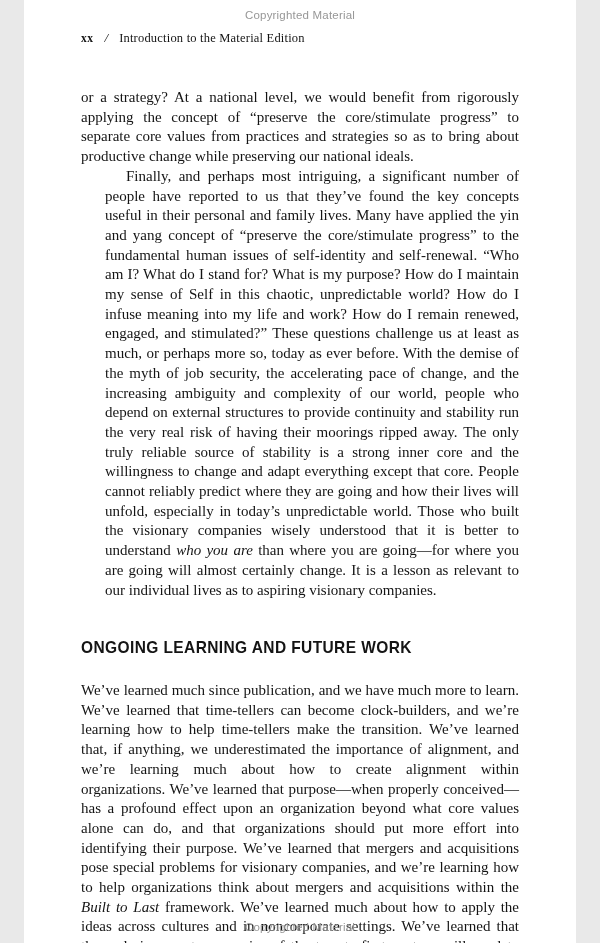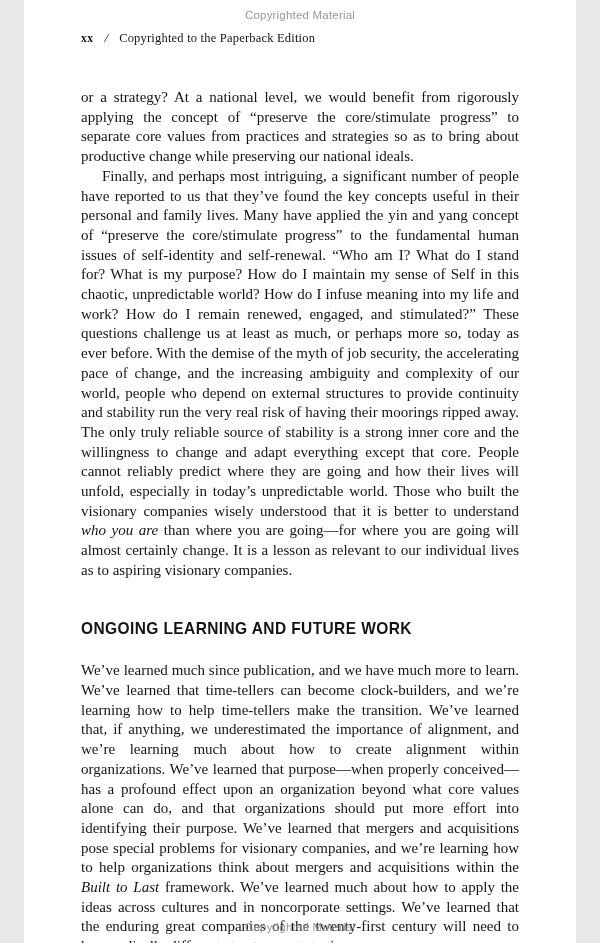--- a/index.html
+++ b/index.html
@@ -52,21 +52,21 @@
   .body-text {
     position: absolute;
     top: 88px;
     left: 57px;
     right: 57px;
     font-size: 15px;
     line-height: 19.7px;
     text-align: justify;
   }
   .para { margin: 0; }
-  .para.indent { text-indent: 21px; }
+  .para.indent { text-indent: 21px; margin-left: 24px; }
   .section-heading {
     font-family: "Liberation Sans", sans-serif;
     font-weight: bold;
     font-size: 15.5px;
     letter-spacing: 0.4px;
     margin: 38px 0 23px 0;
     text-align: left;
     transform: scaleY(1.08);
     transform-origin: left center;
   }
@@ -75,21 +75,21 @@
 </head>
 <body>
 
 <div class="page">
 
   <div class="banner top">Copyrighted Material</div>
 
   <div class="page-header">
     <span class="page-number">xx</span>
     <span class="header-sep">/</span>
-    <span class="header-title">Copyrighted to the Paperback Edition</span>
+    <span class="header-title">Introduction to the Material Edition</span>
   </div>
 
   <div class="body-text">
       <p class="para"><span>or a strategy? At a national level, we would benefit from rigorously applying the concept of “preserve the core/stimulate progress” to separate core values from practices and strategies so as to bring about productive change while preserving our national ideals.</span></p>
       <p class="para indent"><span>Finally, and perhaps most intriguing, a significant number of people have reported to us that they’ve found the key concepts useful in their personal and family lives. Many have applied the yin and yang concept of “preserve the core/stimulate progress” to the fundamental human issues of self-identity and self-renewal. “Who am I? What do I stand for? What is my purpose? How do I maintain my sense of Self in this chaotic, unpredictable world? How do I infuse meaning into my life and work? How do I remain renewed, engaged, and stimulated?” These questions challenge us at least as much, or perhaps more so, today as ever before. With the demise of the myth of job security, the accelerating pace of change, and the increasing ambiguity and complexity of our world, people who depend on external structures to provide continuity and stability run the very real risk of having their moorings ripped away. The only truly reliable source of stability is a strong inner core and the willingness to change and adapt everything except that core. People cannot reliably predict where they are going and how their lives will unfold, especially in today’s unpredictable world. Those who built the visionary companies wisely understood that it is better to understand </span><em>who you are</em><span> than where you are going—for where you are going will almost certainly change. It is a lesson as relevant to our individual lives as to aspiring visionary companies.</span></p>
       <h2 class="section-heading">ONGOING LEARNING AND FUTURE WORK</h2>
       <p class="para"><span>We’ve learned much since publication, and we have much more to learn. We’ve learned that time-tellers can become clock-builders, and we’re learning how to help time-tellers make the transition. We’ve learned that, if anything, we underestimated the importance of alignment, and we’re learning much about how to create alignment within organizations. We’ve learned that purpose—when properly conceived—has a profound effect upon an organization beyond what core values alone can do, and that organizations should put more effort into identifying their purpose. We’ve learned that mergers and acquisitions pose special problems for visionary companies, and we’re learning how to help organizations think about mergers and acquisitions within the </span><em>Built to Last</em><span> framework. We’ve learned much about how to apply the ideas across cultures and in noncorporate settings. We’ve learned that the enduring great companies of the twenty-first century will need to have radically different structures, strategies,</span></p>
     </div>
 
   <div class="banner bottom">Copyrighted Material</div>

